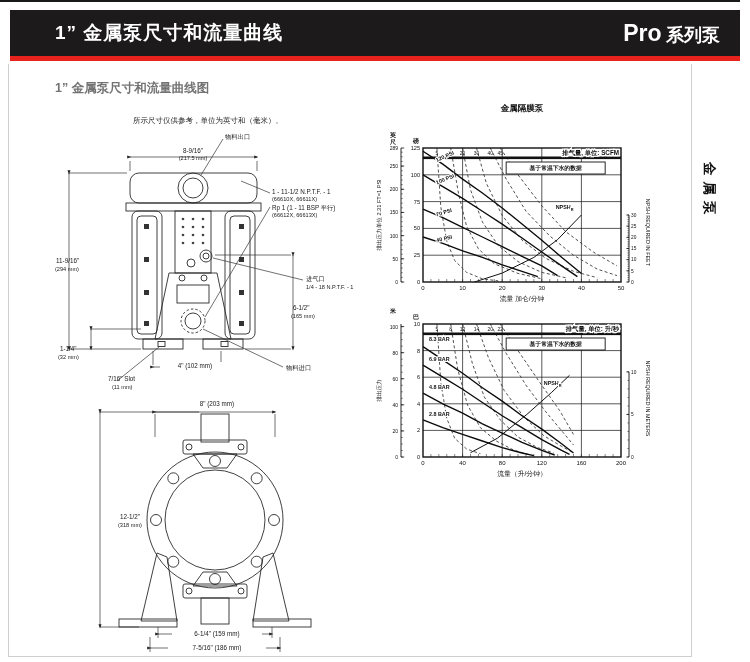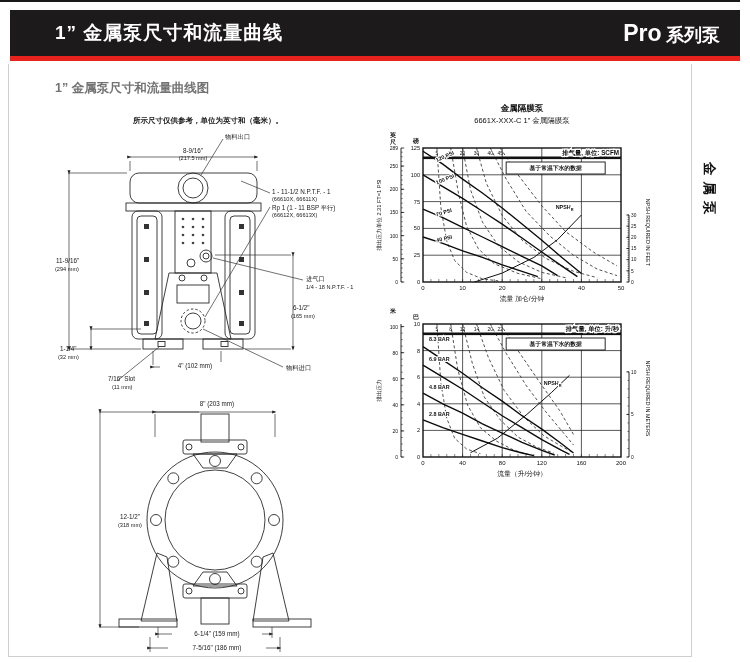--- a/index.html
+++ b/index.html
@@ -18,21 +18,21 @@
   
   .frame{background:#cfcfcf;}
   
   #sidetab{left:700px;top:162px;writing-mode:vertical-rl;text-orientation:sideways;
            font-size:13.5px;font-weight:bold;letter-spacing:6px;color:#111;}
   
   .dl{position:absolute;font-size:6.3px;line-height:7.5px;color:#1a1a1a;white-space:nowrap;}
   .dl.sm{font-size:5.6px;}
   .dl.center{text-align:center;}
   .dl.bg{background:#fff;padding:0 2px;}
-  #drawnote{left:133px;top:116px;font-size:7.5px;color:#1a1a1a;font-weight:bold;}
+  #drawnote{left:133px;top:116px;font-size:7.5px;color:#1a1a1a;}
   
   .ctitle{font-size:8.5px;font-weight:bold;text-align:center;color:#111;}
   .csub{font-size:7.5px;text-align:center;color:#111;}
   #footer-note{left:385px;top:486px;width:256px;text-align:center;font-size:7.2px;color:#1a1a1a;}
   svg text{font-family:"Liberation Sans","DejaVu Sans",sans-serif;fill:#111;}
 </style>
 </head>
 <body>
 
 <div id="page">
@@ -196,21 +196,20 @@
   <div class="dl sm" style="left:112px;top:384px;">(11 mm)</div>
   <div class="dl" style="left:286px;top:364px;">物料进口</div>
 
   <div class="dl center bg" style="left:170px;top:400px;width:90px;">8" (203 mm)</div>
   <div class="dl" style="left:120px;top:513px;">12-1/2"</div>
   <div class="dl sm" style="left:118px;top:522px;">(318 mm)</div>
   <div class="dl center bg" style="left:172px;top:630px;width:86px;">6-1/4" (159 mm)</div>
   <div class="dl center bg" style="left:168px;top:644px;width:94px;">7-5/16" (186 mm)</div>
 
   <div class="abs ctitle" style="left:423px;top:103px;width:198px;">金属隔膜泵</div>
-  <div class="abs csub" style="left:403px;top:116px;width:238px;">6661X-XXX-C 1” 金属隔膜泵</div>
 
   <div class="abs" id="chart1" style="left:371px;top:122px;"><svg width="284" height="194" viewBox="0 0 284 194">
         <line x1="91.6" y1="26" x2="91.6" y2="160" stroke="#111" stroke-width="0.7"></line>
         <line x1="131.2" y1="26" x2="131.2" y2="160" stroke="#111" stroke-width="0.7"></line>
         <line x1="170.8" y1="26" x2="170.8" y2="160" stroke="#111" stroke-width="0.7"></line>
         <line x1="210.4" y1="26" x2="210.4" y2="160" stroke="#111" stroke-width="0.7"></line>
         <line x1="52" y1="133.2" x2="250" y2="133.2" stroke="#111" stroke-width="0.7"></line>
         <line x1="52" y1="106.4" x2="250" y2="106.4" stroke="#111" stroke-width="0.7"></line>
         <line x1="52" y1="79.60000000000001" x2="250" y2="79.60000000000001" stroke="#111" stroke-width="0.7"></line>
         <line x1="52" y1="52.8" x2="250" y2="52.8" stroke="#111" stroke-width="0.7"></line>

